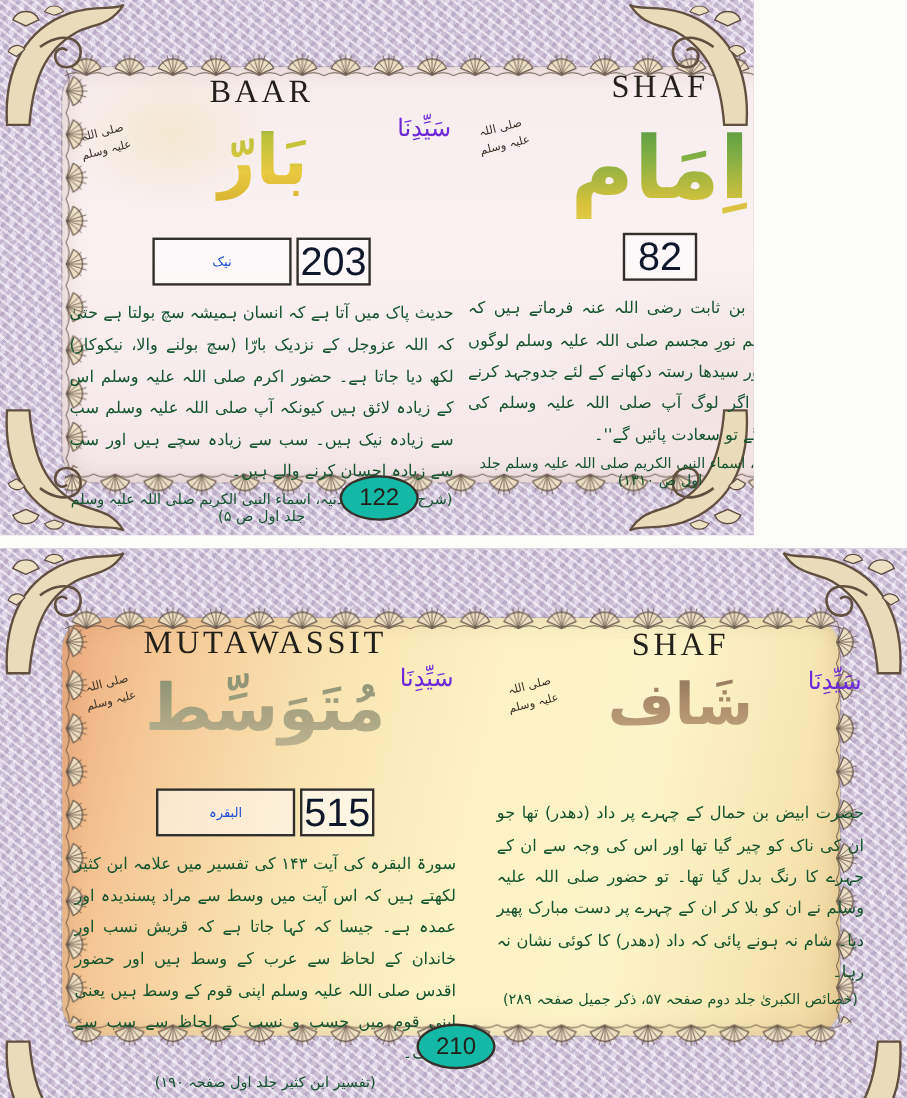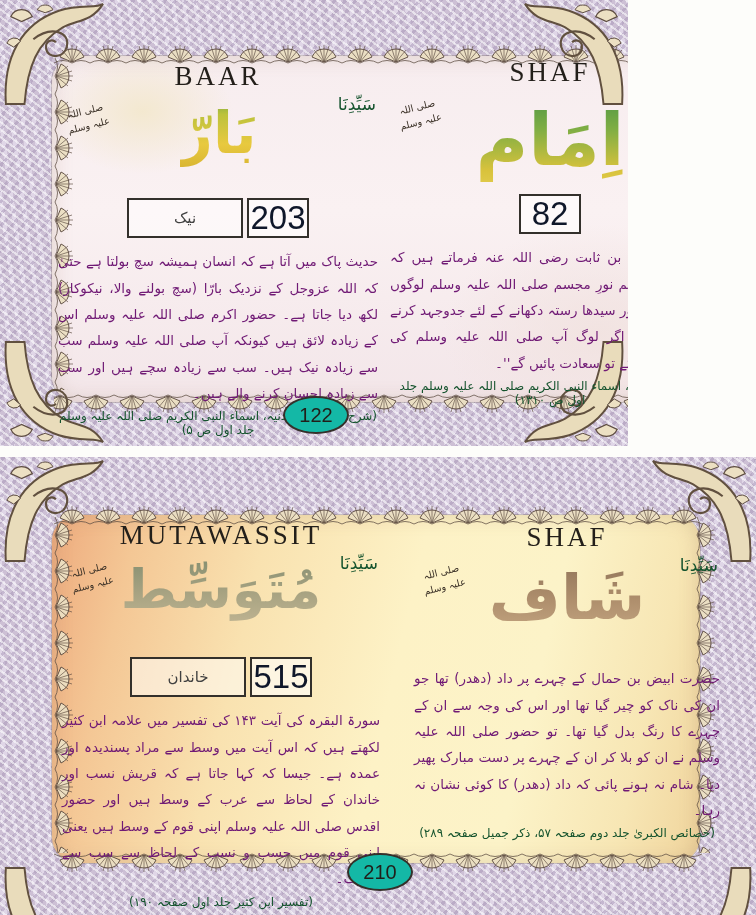--- a/index.html
+++ b/index.html
@@ -38,31 +38,31 @@
   .card2 .entry-r{left:414px;top:66px;width:306px;}
   .title{text-align:center;font-family:"Liberation Serif",serif;font-size:27px;letter-spacing:3px;
          color:#231f1a;line-height:1.05;}
   .callig{position:relative;height:104px;}
   .name{position:absolute;left:50%;transform:translateX(-50%);top:0;direction:rtl;
         font-size:58px;line-height:1.5;font-weight:bold;
         -webkit-background-clip:text;background-clip:text;color:transparent;white-space:nowrap;text-align:right;}
   .name-baar{background-image:linear-gradient(180deg,#4f9a49 0%,#bcc23c 28%,#e8c93f 62%,#d3ae2d 100%);}
   .name-imam{background-image:linear-gradient(180deg,#3f8f45 0%,#7fae44 40%,#d8c23c 78%,#e6cf52 100%);font-size:72px;}
   .name-muta{background-image:linear-gradient(180deg,#7d8a6d 0%,#a8a382 55%,#c2b694 100%);font-size:54px;}
-  .name-shaf{background-image:linear-gradient(180deg,#8a6f55 0%,#b0906e 55%,#c9ac86 100%);font-size:62px;}
-  .sayyidina{position:absolute;right:2px;top:4px;direction:rtl;font-size:17px;color:#14532d;}
+  .name-shaf{background-image:linear-gradient(180deg,#8a6f55 0%,#b0906e 55%,#c9ac86 100%);font-size:48px;}
+  .sayyidina{position:absolute;right:2px;top:4px;direction:rtl;font-size:20px;color:#6d28d9;}
   .salat{position:absolute;left:8px;top:14px;font-size:9.5px;line-height:1.55;color:#3a3026;
          transform:rotate(-14deg);text-align:center;white-space:pre-line;direction:rtl;}
   .meanrow{display:flex;justify-content:center;gap:4px;direction:ltr;margin-top:4px;}
   .meanbox{width:112px;height:36px;border:2.5px solid #33302b;background:rgba(255,255,255,.5);
-           display:flex;align-items:center;justify-content:center;font-size:15px;color:#404040;direction:rtl;}
+           display:flex;align-items:center;justify-content:center;font-size:11px;color:#1d4ed8;direction:rtl;}
   .numbox{width:58px;height:36px;border:2.5px solid #33302b;background:rgba(255,255,255,.6);
           display:flex;align-items:center;justify-content:center;
           font-family:"Liberation Sans",sans-serif;font-size:33px;color:#0f172a;}
-  .bodytext{direction:rtl;text-align:justify;font-size:13.5px;line-height:1.95;color:#701a75;margin-top:10px;}
+  .bodytext{direction:rtl;text-align:justify;font-size:13.5px;line-height:1.95;color:#14532d;margin-top:10px;}
   .cite{direction:rtl;text-align:center;font-size:12px;margin-top:3px;color:#14532d;}
   .pageoval{position:absolute;left:50%;margin-left:-31px;top:396px;width:62px;height:34px;
             background:#14b8a6;border:2.5px solid #35302a;border-radius:50%;
             display:flex;align-items:center;justify-content:center;
             font-family:"Liberation Sans",sans-serif;font-size:20px;color:#211e19;z-index:3;}
   svg{display:block;}
 </style>
 </head>
 <body>
 
@@ -188,21 +188,21 @@
 
   <div class="entry entry-l">
     <div class="title">MUTAWASSIT</div>
     <div class="callig">
       <div class="salat">صلی اللہ
 علیہ وسلم</div>
       <div class="name name-muta">مُتَوَسِّط</div>
       <div class="sayyidina">سَیِّدِنَا</div>
     </div>
     <div class="meanrow">
-      <div class="meanbox">خاندان</div>
+      <div class="meanbox">البقرہ</div>
       <div class="numbox">515</div>
     </div>
     <div class="bodytext">سورۃ البقرہ کی آیت ۱۴۳ کی تفسیر میں علامہ ابن کثیر لکھتے ہیں کہ
 اس آیت میں وسط سے مراد پسندیدہ اور عمدہ ہے۔ جیسا کہ کہا
 جاتا ہے کہ قریش نسب اور خاندان کے لحاظ سے عرب کے وسط
 ہیں اور حضور اقدس صلی اللہ علیہ وسلم اپنی قوم کے وسط ہیں یعنی اپنی قوم میں
 حسب و نسب کے لحاظ سے سب سے اشرف۔</div>
     <div class="cite">(تفسیر ابن کثیر جلد اول صفحہ ۱۹۰)</div>
   </div>
 

